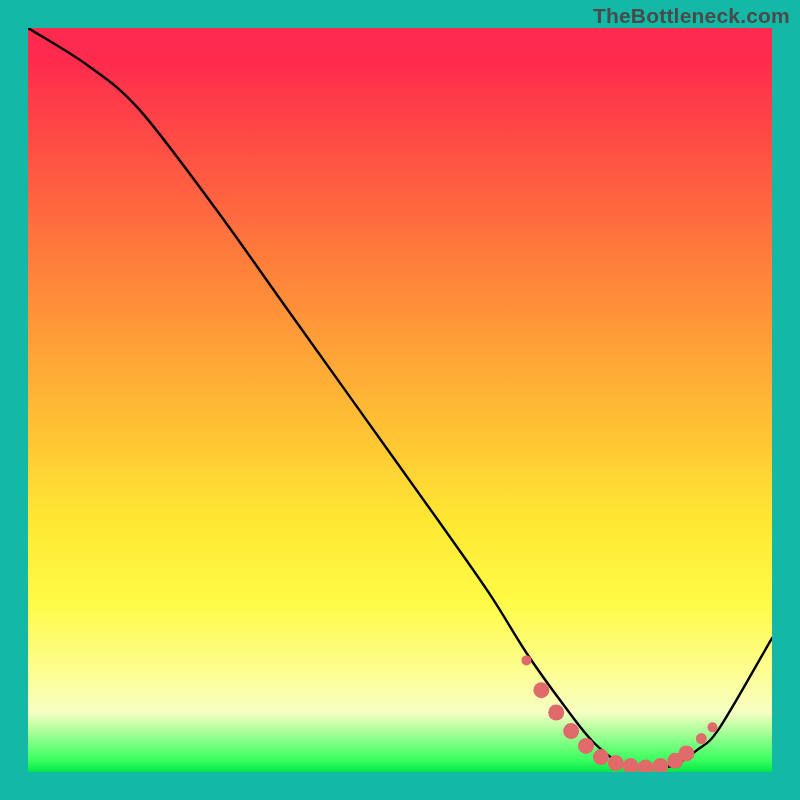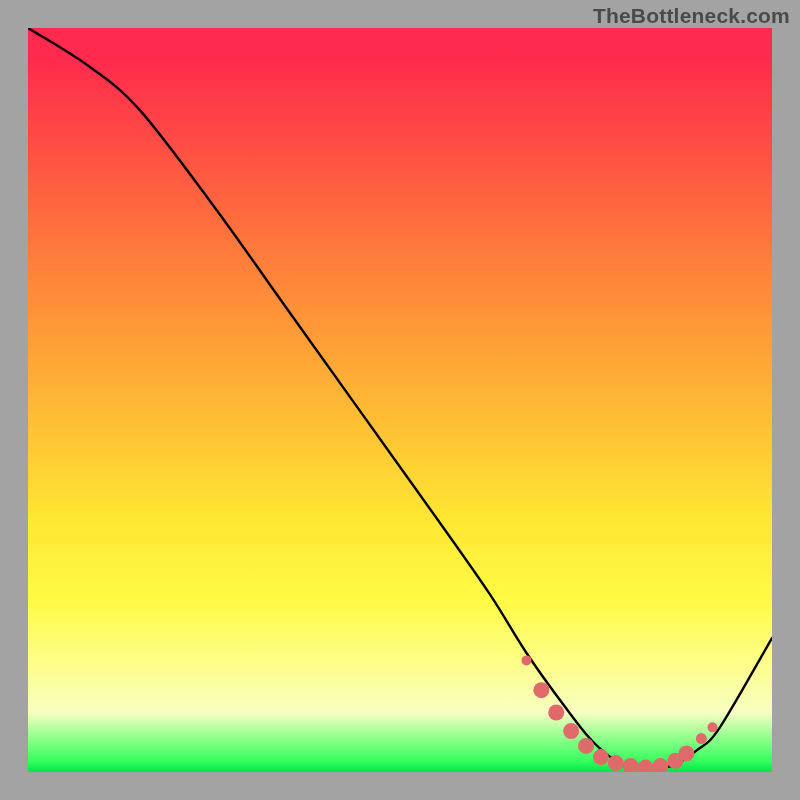--- a/index.html
+++ b/index.html
@@ -8,21 +8,21 @@
     width: 800px;
     height: 800px;
     background: #000;
     overflow: hidden;
     font-family: Arial, Helvetica, sans-serif;
   }
   .frame {
     position: relative;
     width: 800px;
     height: 800px;
-    background: #a3a3a3;
+    background: #14b8a6;
   }
   .watermark {
     position: absolute;
     top: 4px;
     right: 10px;
     color: #4a4a4a;
     font-size: 21px;
     font-weight: 600;
     letter-spacing: 0.2px;
     z-index: 20;

